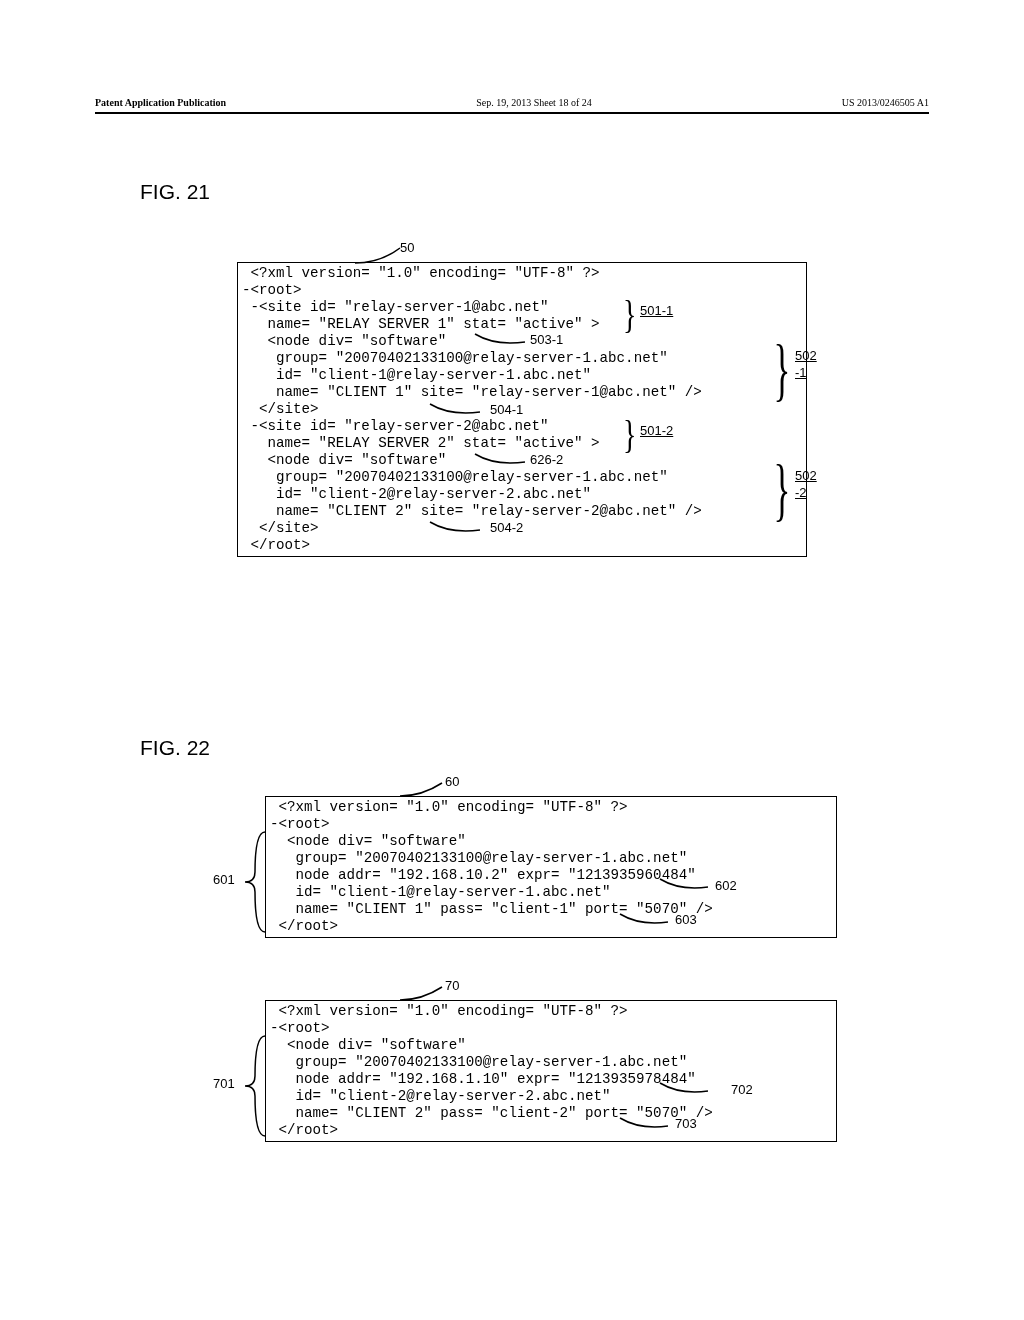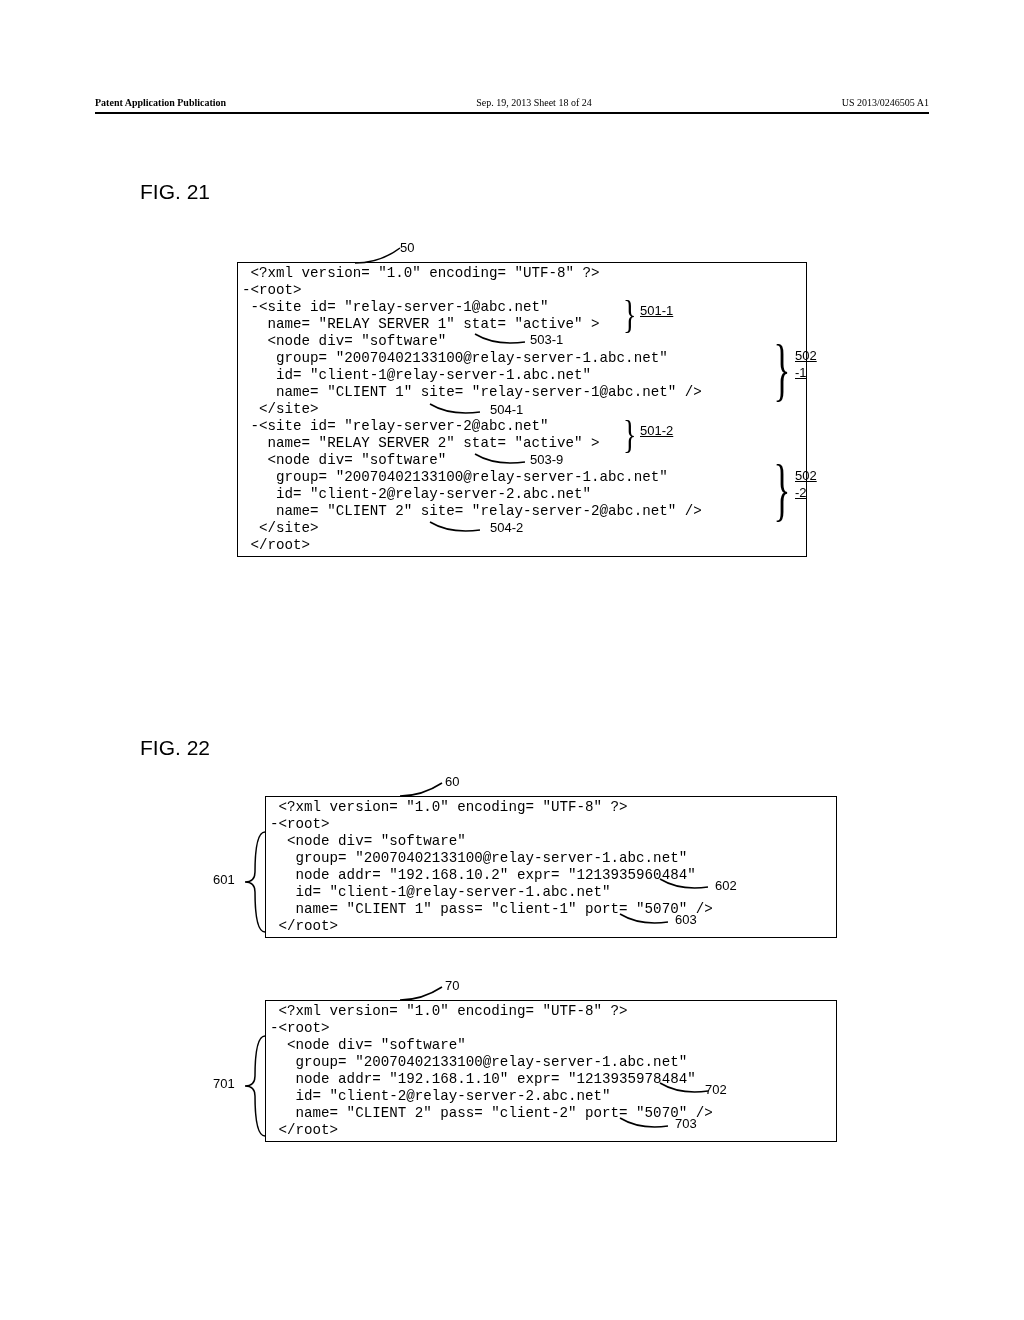--- a/index.html
+++ b/index.html
@@ -123,21 +123,21 @@
   <path d="M0 4 Q20 16 50 12" stroke="#000" stroke-width="1.5" fill="none"></path>
 </svg>
 <div class="callout" style="top:402px;left:490px">504-1</div>
 
 <div class="midbrace" style="top:435px;left:620px">}</div>
 <div class="callout underline" style="top:423px;left:640px">501-2</div>
 
 <svg class="lead-svg" style="top:450px;left:475px" width="60" height="18">
   <path d="M0 4 Q20 16 50 12" stroke="#000" stroke-width="1.5" fill="none"></path>
 </svg>
-<div class="callout" style="top:452px;left:530px">503-9</div>
+<div class="callout" style="top:452px;left:530px">626-2</div>
 
 <div class="bigbrace" style="top:490px;left:765px">}</div>
 <div class="callout underline" style="top:468px;left:795px">502</div>
 <div class="callout underline" style="top:485px;left:795px">-2</div>
 
 <svg class="lead-svg" style="top:518px;left:430px" width="60" height="18">
   <path d="M0 4 Q20 16 50 12" stroke="#000" stroke-width="1.5" fill="none"></path>
 </svg>
 <div class="callout" style="top:520px;left:490px">504-2</div>
 
@@ -187,18 +187,18 @@
  &lt;/root&gt;</div>
 
 <svg class="lead-svg" style="top:1036px;left:245px" width="25" height="100">
   <path d="M20 0 Q10 0 10 40 Q10 50 0 50 Q10 50 10 60 Q10 100 20 100" stroke="#000" stroke-width="1.5" fill="none"></path>
 </svg>
 <div class="callout" style="top:1076px;left:213px">701</div>
 
 <svg class="lead-svg" style="top:1079px;left:660px" width="55" height="18">
   <path d="M0 4 Q20 16 48 12" stroke="#000" stroke-width="1.5" fill="none"></path>
 </svg>
-<div class="callout" style="top:1082px;left:705px">702</div>
+<div class="callout" style="top:1082px;left:731px">702</div>
 
 <svg class="lead-svg" style="top:1114px;left:620px" width="55" height="18">
   <path d="M0 4 Q20 16 48 12" stroke="#000" stroke-width="1.5" fill="none"></path>
 </svg>
 <div class="callout" style="top:1116px;left:675px">703</div>
 
 </body></html>

